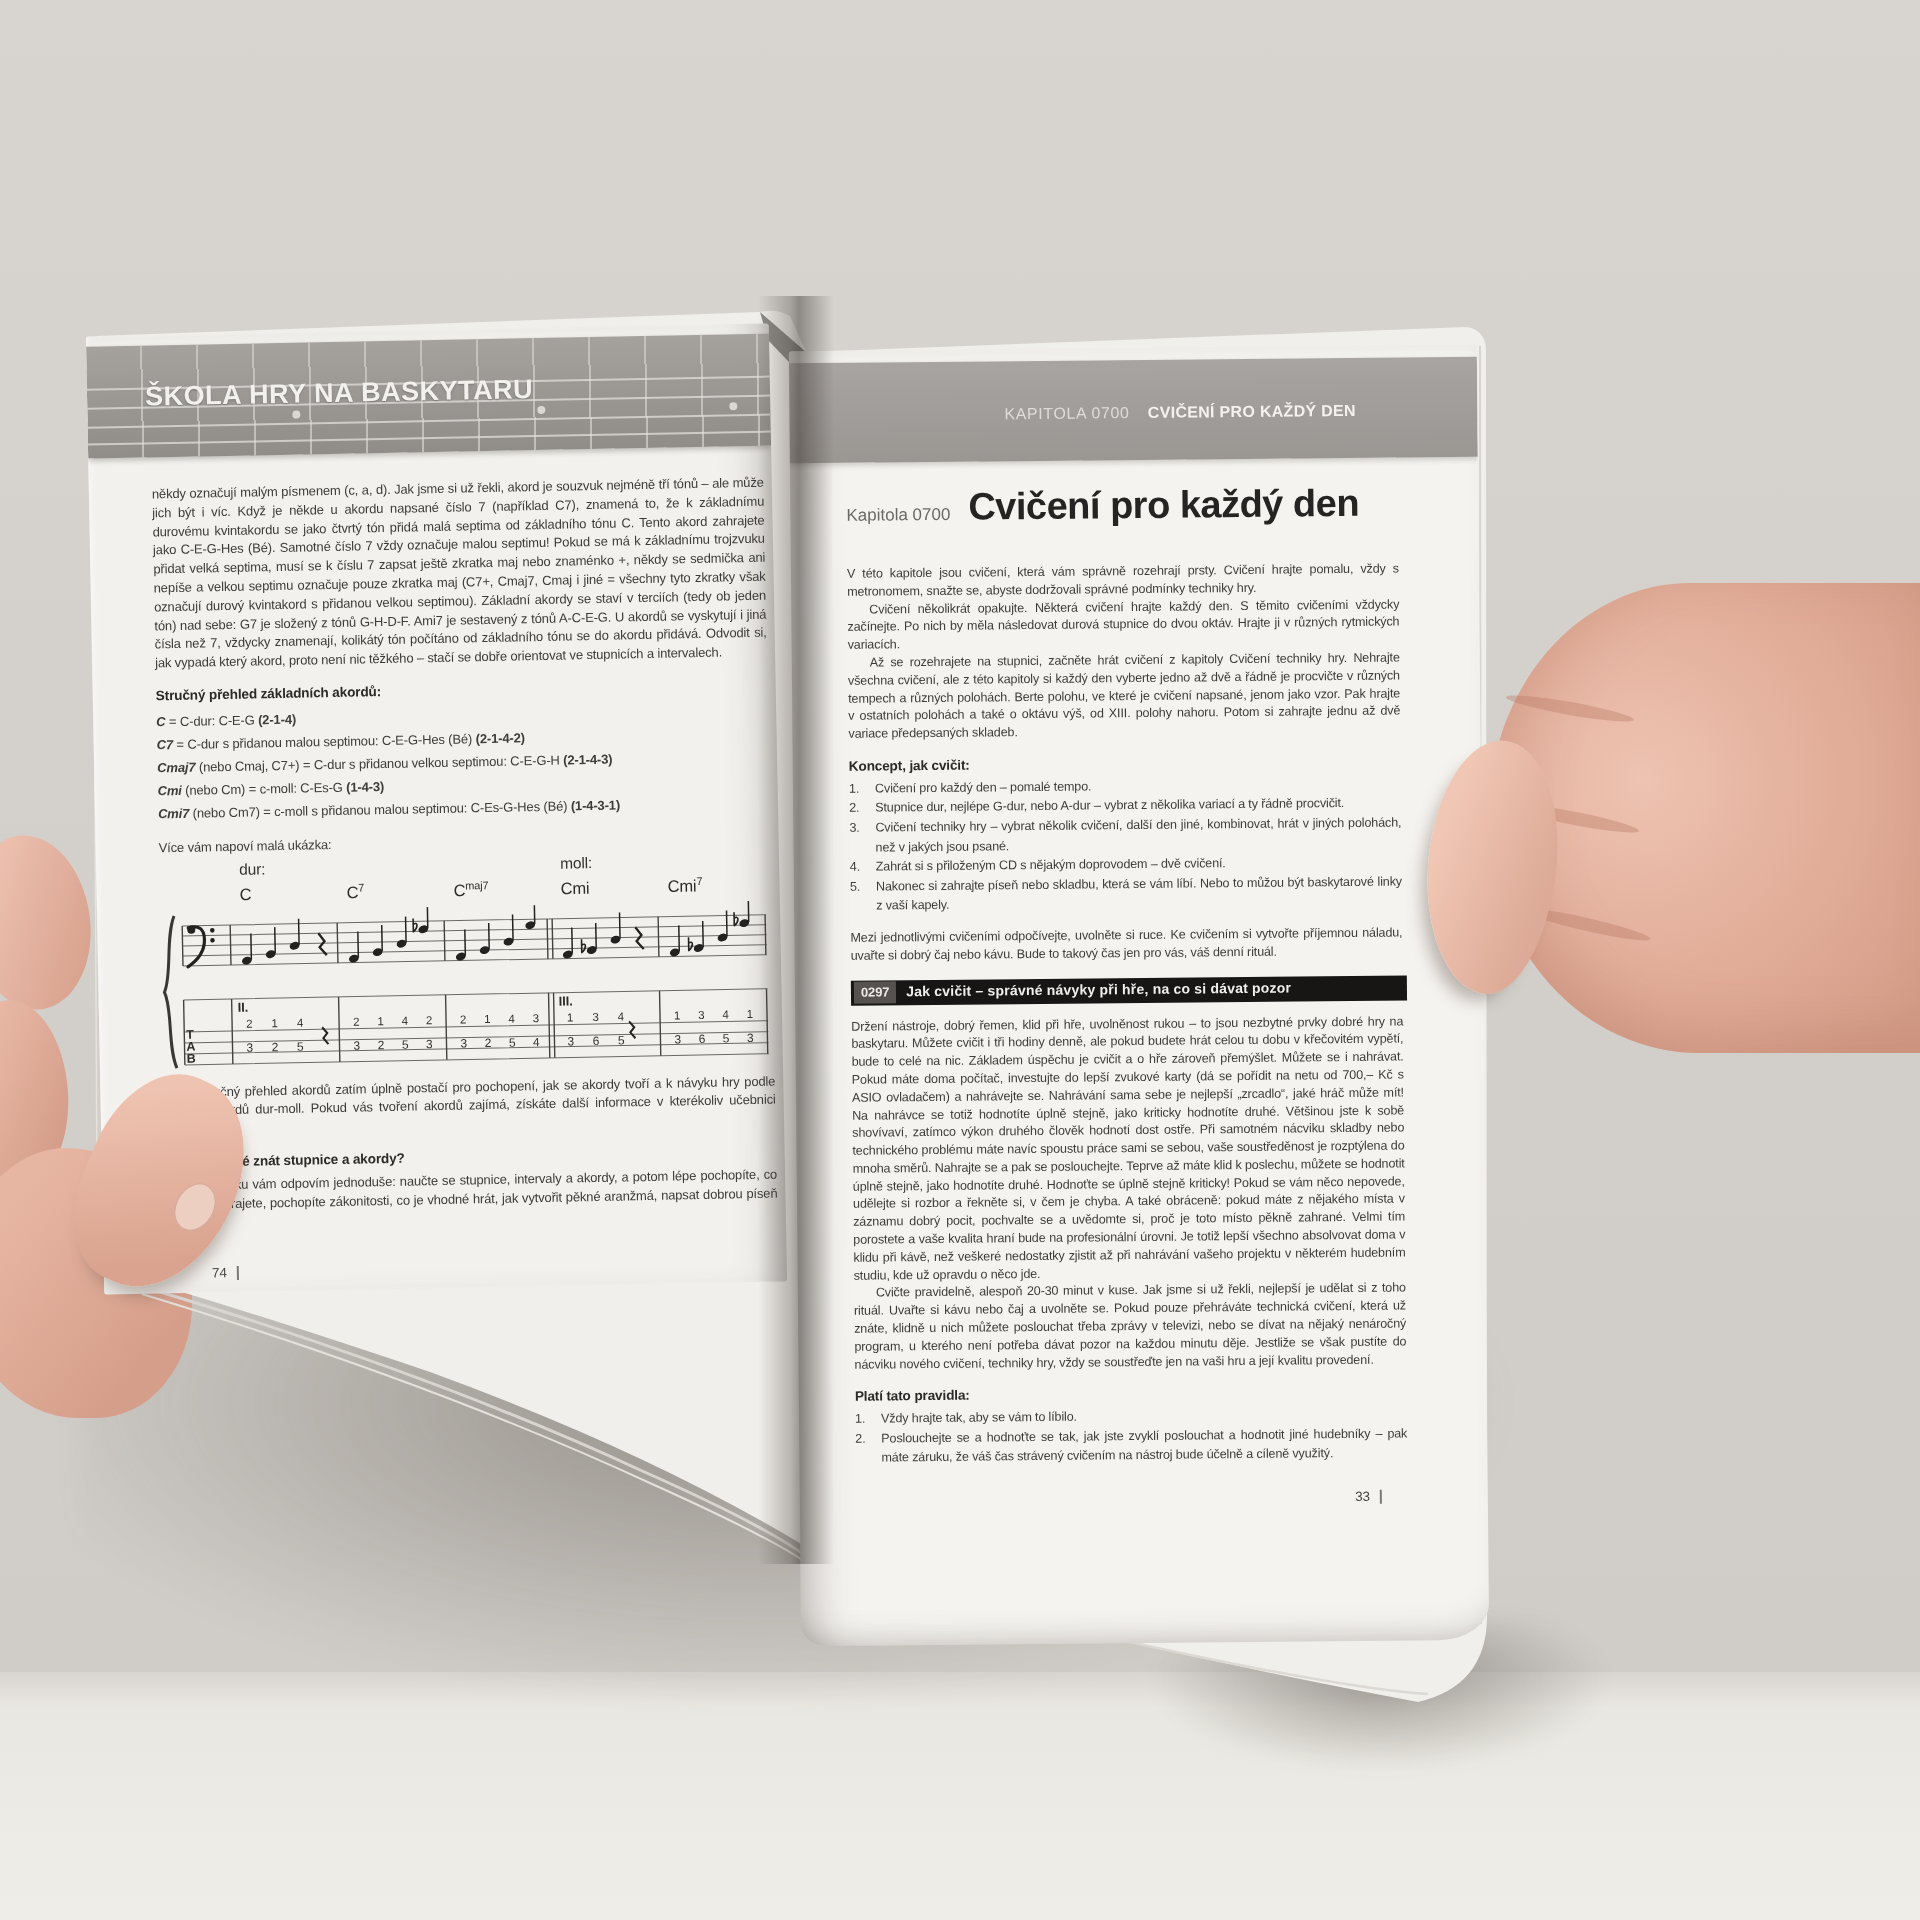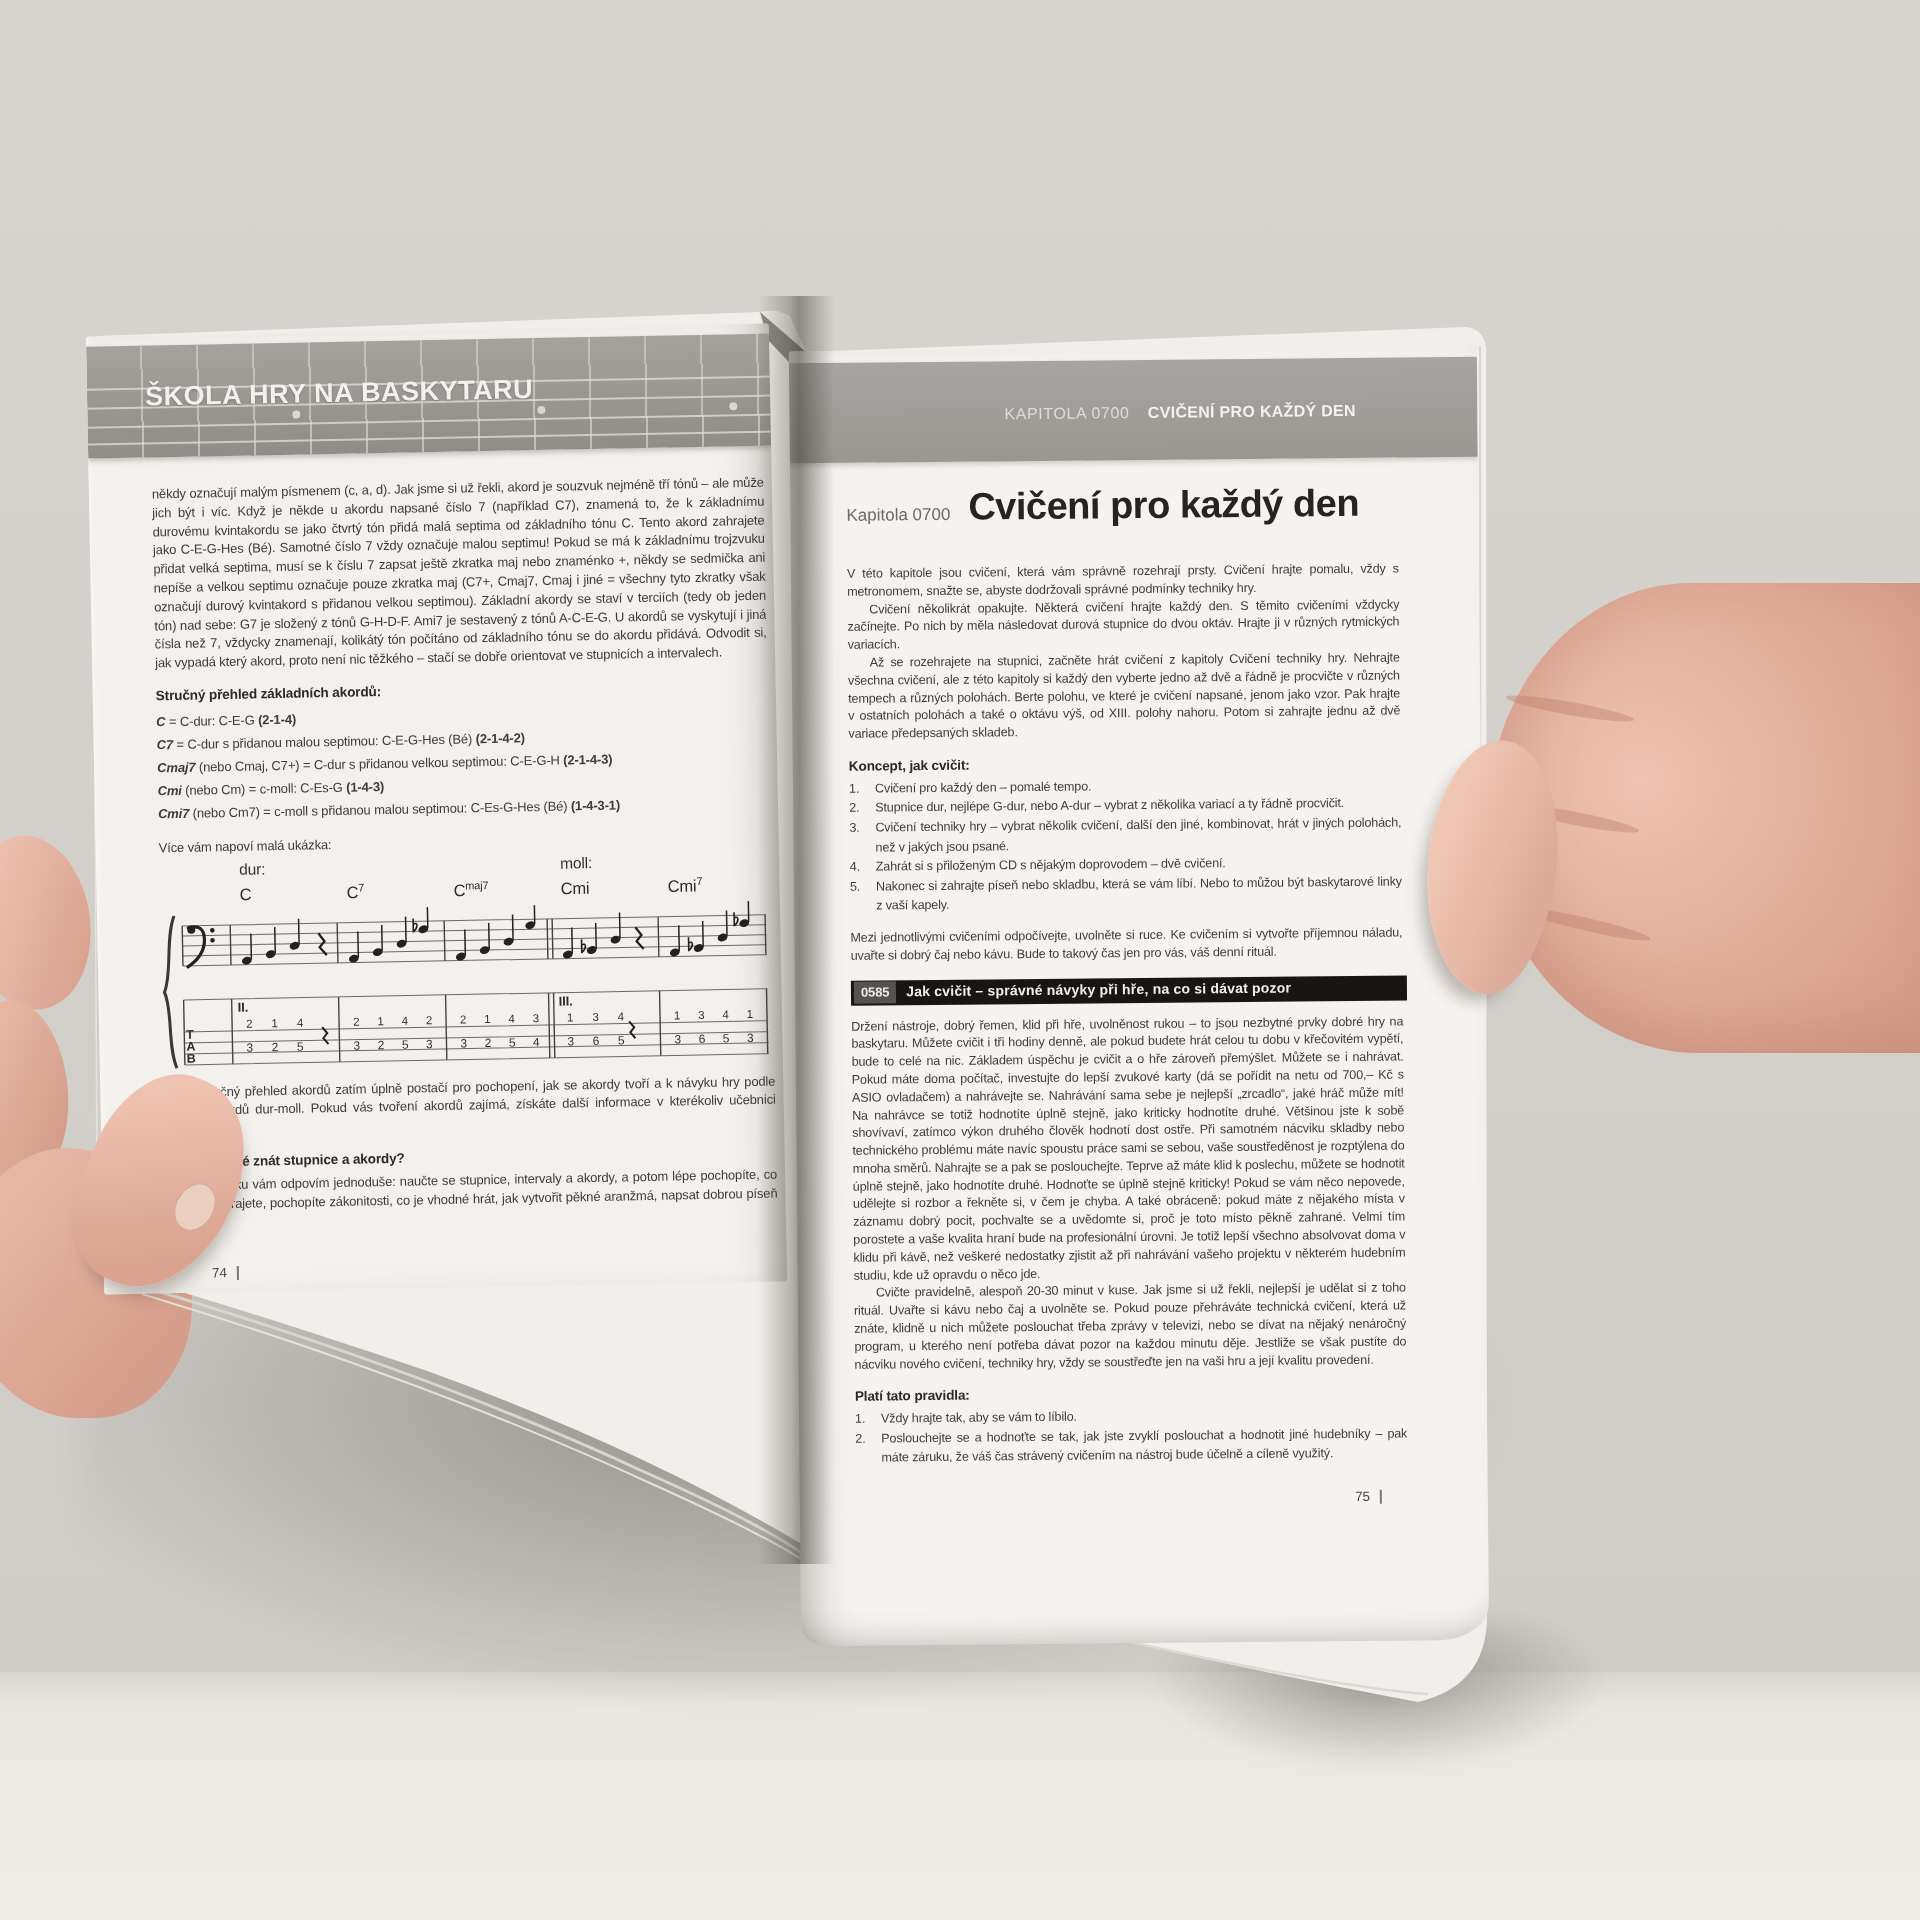--- a/index.html
+++ b/index.html
@@ -300,38 +300,38 @@
           <span class="t">Zahrát si s přiloženým CD s nějakým doprovodem – dvě cvičení.</span>
         </div>
       <div class="oli">
           <span class="n">5.</span>
           <span class="t">Nakonec si zahrajte píseň nebo skladbu, která se vám líbí. Nebo to můžou být baskytarové linky z vaší kapely.</span>
         </div>
 
       <p style="margin-top:13px">Mezi jednotlivými cvičeními odpočívejte, uvolněte si ruce. Ke cvičením si vytvořte příjemnou náladu, uvařte si dobrý čaj nebo kávu. Bude to takový čas jen pro vás, váš denní rituál.</p>
 
       <div class="secbar">
-        <span class="secnum">0585</span>
+        <span class="secnum">0297</span>
         <span class="sectitle">Jak cvičit – správné návyky při hře, na co si dávat pozor</span>
       </div>
 
       <p>Držení nástroje, dobrý řemen, klid při hře, uvolněnost rukou – to jsou nezbytné prvky dobré hry na baskytaru. Můžete cvičit i tři hodiny denně, ale pokud budete hrát celou tu dobu v křečovitém vypětí, bude to celé na nic. Základem úspěchu je cvičit a o hře zároveň přemýšlet. Můžete se i nahrávat. Pokud máte doma počítač, investujte do lepší zvukové karty (dá se pořídit na netu od 700,– Kč s ASIO ovladačem) a nahrávejte se. Nahrávání sama sebe je nejlepší „zrcadlo“, jaké hráč může mít! Na nahrávce se totiž hodnotíte úplně stejně, jako kriticky hodnotíte druhé. Většinou jste k sobě shovívaví, zatímco výkon druhého člověk hodnotí dost ostře. Při samotném nácviku skladby nebo technického problému máte navíc spoustu práce sami se sebou, vaše soustředěnost je rozptýlena do mnoha směrů. Nahrajte se a pak se poslouchejte. Teprve až máte klid k poslechu, můžete se hodnotit úplně stejně, jako hodnotíte druhé. Hodnoťte se úplně stejně kriticky! Pokud se vám něco nepovede, udělejte si rozbor a řekněte si, v čem je chyba. A také obráceně: pokud máte z nějakého místa v záznamu dobrý pocit, pochvalte se a uvědomte si, proč je toto místo pěkně zahrané. Velmi tím porostete a vaše kvalita hraní bude na profesionální úrovni. Je totiž lepší všechno absolvovat doma v klidu při kávě, než veškeré nedostatky zjistit až při nahrávání vašeho projektu v některém hudebním studiu, kde už opravdu o něco jde.</p>
       <p class="ind">Cvičte pravidelně, alespoň 20-30 minut v kuse. Jak jsme si už řekli, nejlepší je udělat si z toho rituál. Uvařte si kávu nebo čaj a uvolněte se. Pokud pouze přehráváte technická cvičení, která už znáte, klidně u nich můžete poslouchat třeba zprávy v televizi, nebo se dívat na nějaký nenáročný program, u kterého není potřeba dávat pozor na každou minutu děje. Jestliže se však pustíte do nácviku nového cvičení, techniky hry, vždy se soustřeďte jen na vaši hru a její kvalitu provedení.</p>
 
       <div class="subhead">Platí tato pravidla:</div>
       <div class="oli">
           <span class="n">1.</span>
           <span class="t">Vždy hrajte tak, aby se vám to líbilo.</span>
         </div>
       <div class="oli">
           <span class="n">2.</span>
           <span class="t">Poslouchejte se a hodnoťte se tak, jak jste zvyklí poslouchat a hodnotit jiné hudebníky – pak máte záruku, že váš čas strávený cvičením na nástroj bude účelně a cíleně využitý.</span>
         </div>
 
-      <div class="pn pn-right-row"><span>75</span><span class="tick"></span></div>
+      <div class="pn pn-right-row"><span>33</span><span class="tick"></span></div>
     </div>
   </div>
 
   <div class="gutter-shade"></div>
 
   <div class="thumb lh-thumb"></div>
   <div class="thumb lh-nail"></div>
   <div class="thumb rh-thumb"></div>
 </div>
 

